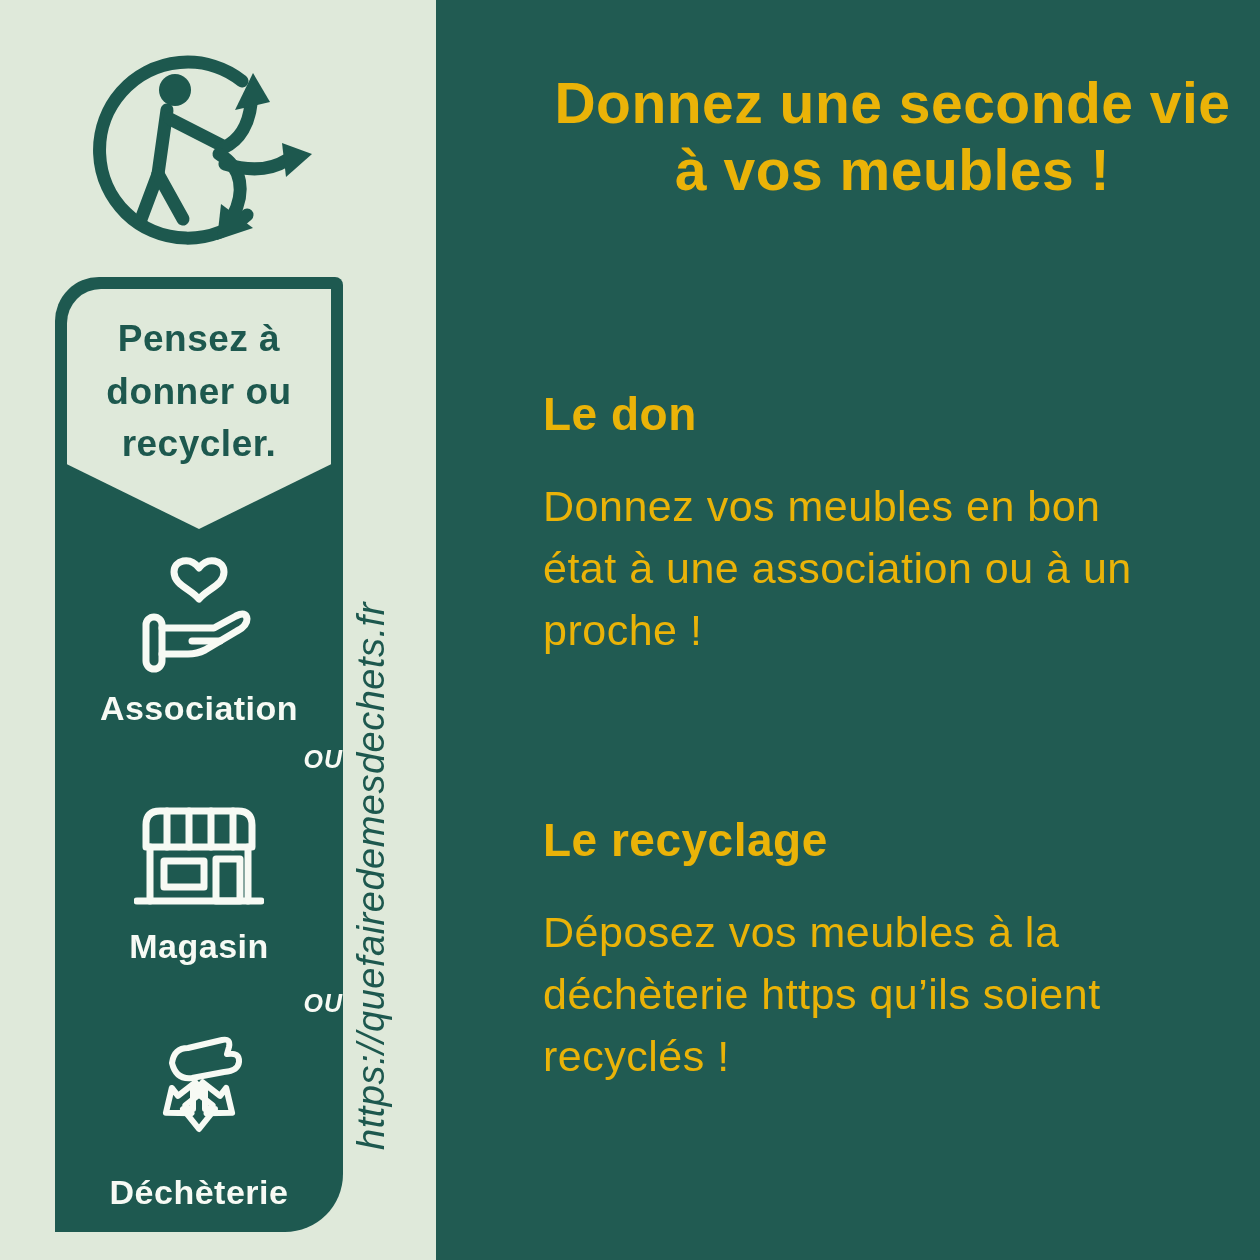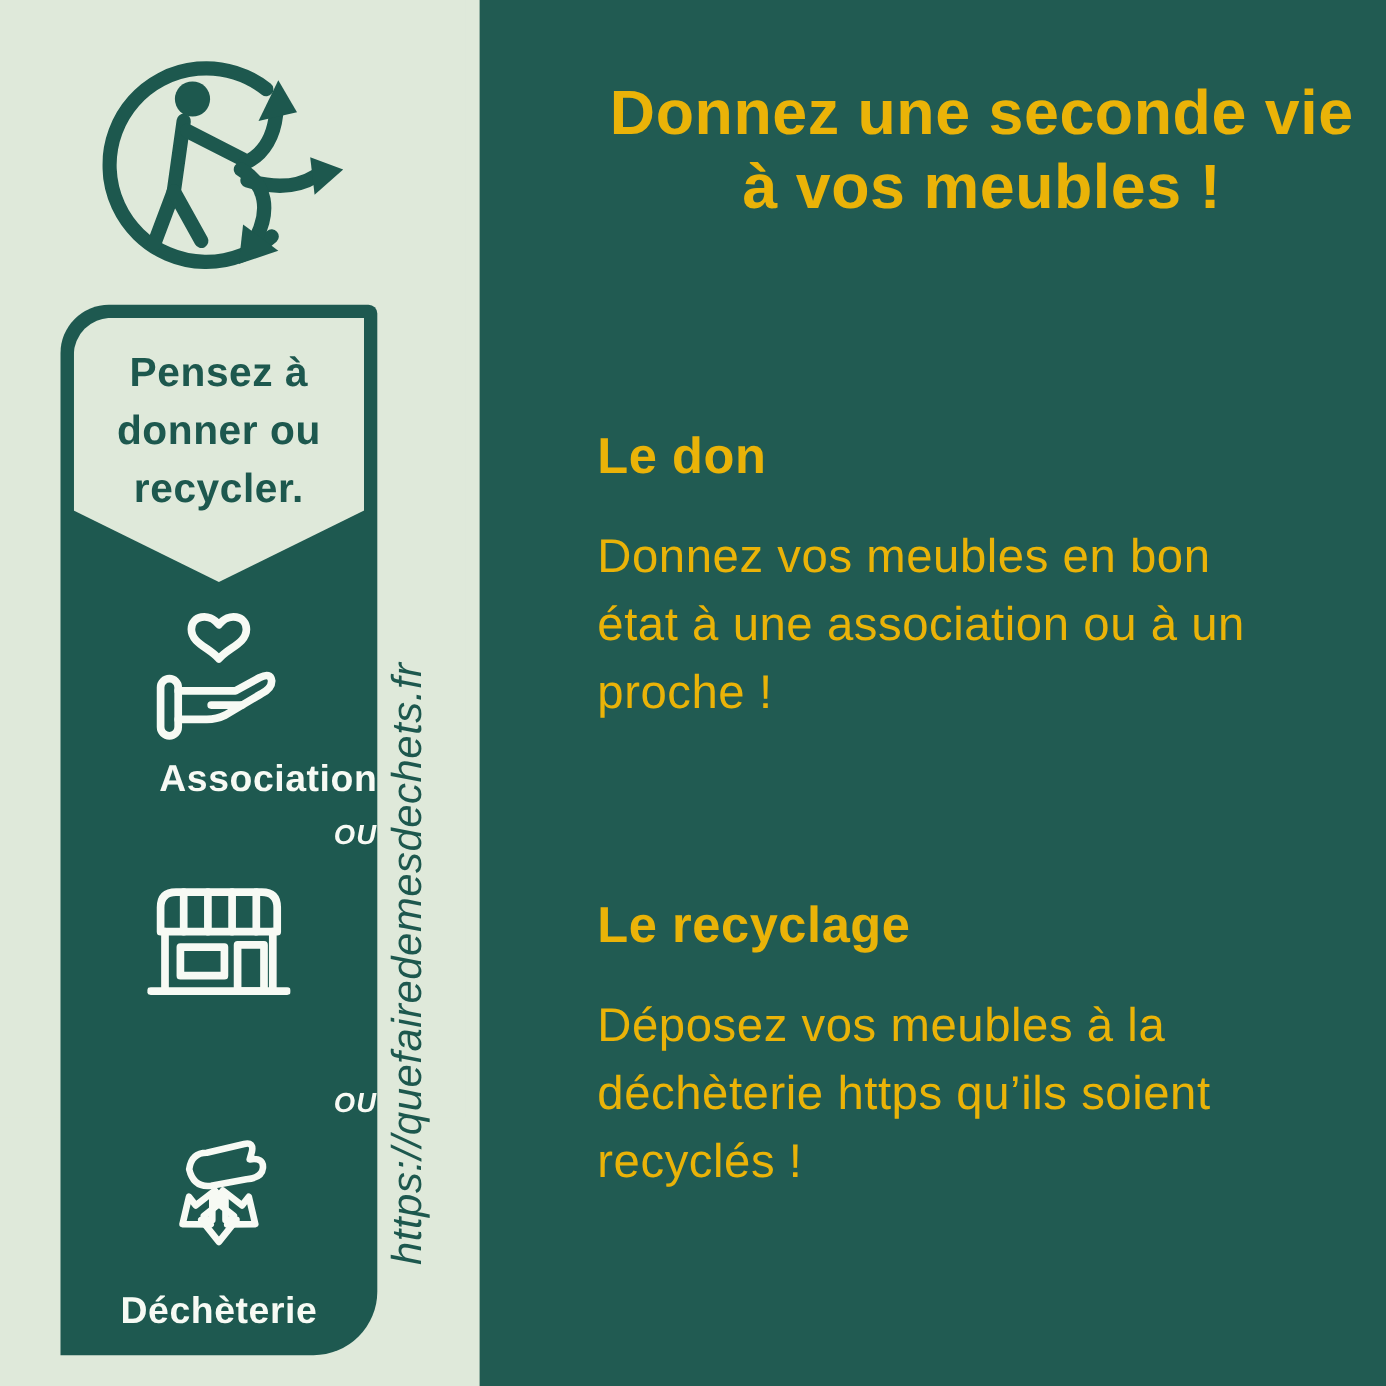--- a/index.html
+++ b/index.html
@@ -31,21 +31,21 @@
   .opt-icon{position:absolute;left:0;right:0;display:flex;justify-content:center;}
   .opt-label{
     position:absolute;left:0;right:0;text-align:center;
     color:#f7faf4;font-weight:bold;font-size:34px;letter-spacing:0.5px;
   }
   .ou{
     position:absolute;left:0;right:0;text-align:right;
     color:#f7faf4;font-style:italic;font-weight:bold;font-size:25px;letter-spacing:1px;
   }
   .pos-assoc-icon{top:276px;}
-  .pos-assoc-label{top:412px;text-align:right;}
+  .pos-assoc-label{top:412px;}
   .pos-ou1{top:468px;}
   .pos-store-icon{top:526px;}
   .pos-store-label{top:650px;}
   .pos-ou2{top:712px;}
   .pos-dech-icon{top:758px;}
   .pos-dech-label{top:896px;}
   .url{
     position:absolute;left:350px;top:1150px;
     transform:rotate(-90deg);transform-origin:0 0;
     white-space:nowrap;
@@ -121,20 +121,21 @@
       <div class="opt-icon pos-store-icon">
         <svg width="130" height="108" viewBox="0 0 130 108" aria-hidden="true">
           <path class="st" d="M12,44 V22 Q12,8 26,8 H104 Q118,8 118,22 V44 H12 Z"></path>
           <path class="st" d="M33,8 V44 M55,8 V44 M77,8 V44 M99,8 V44"></path>
           <path class="st" d="M16,44 V98 M114,44 V98"></path>
           <rect class="st" x="30" y="58" width="40" height="26"></rect>
           <rect class="st" x="82" y="56" width="24" height="42"></rect>
           <path class="st" d="M3,98 H127"></path>
         </svg>
       </div>
+      <div class="opt-label pos-store-label">Magasin</div>
       <div class="ou pos-ou2">OU</div>
 
       <div class="opt-icon pos-dech-icon">
         <svg width="130" height="126" viewBox="0 0 130 126" aria-hidden="true">
           <path class="st6" d="M38,28 Q40,13 54,13 L88,5 Q97,3 95,12 L93,19 Q106,17 105,27 Q104,36 90,37 L58,43 Q42,45 38,28 Z"></path>
           <path class="st6" d="M59,52 H71 V74 H81 L65,94 L49,74 H59 Z"></path>
           <path class="st6" d="M59,52 H71 V74 H81 L65,94 L49,74 H59 Z" transform="rotate(-52 65 52)"></path>
           <path class="st6" d="M59,52 H71 V74 H81 L65,94 L49,74 H59 Z" transform="rotate(52 65 52)"></path>
         </svg>
       </div>

